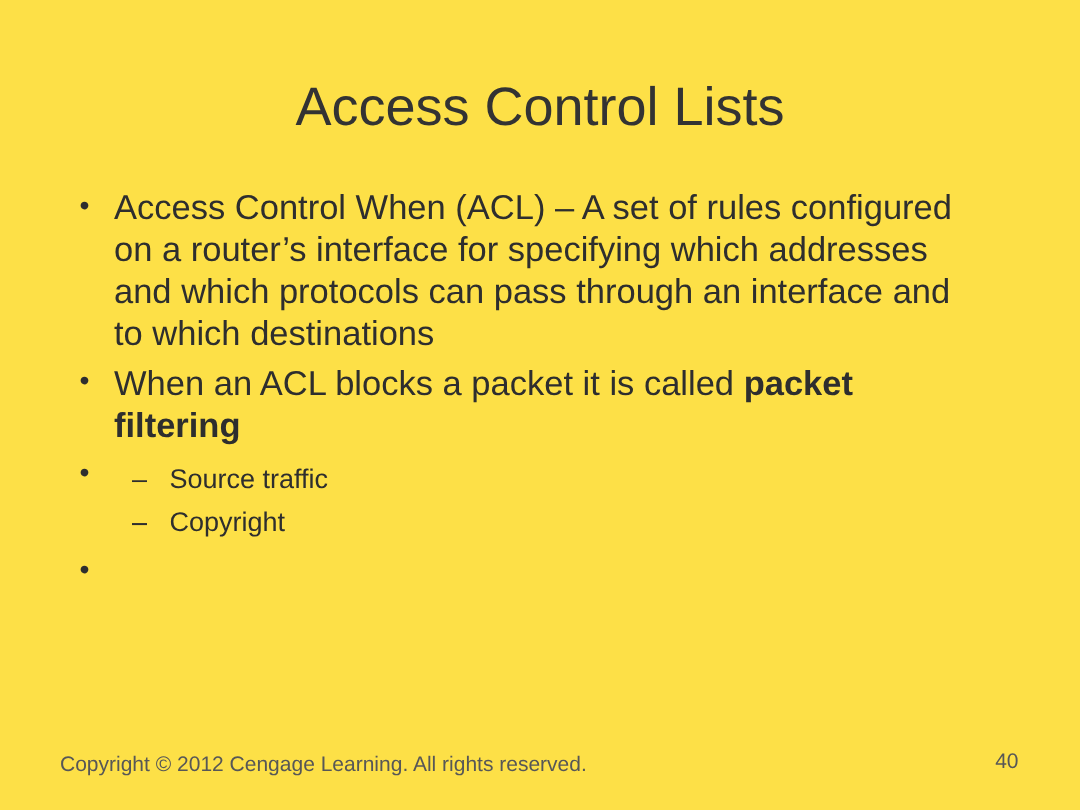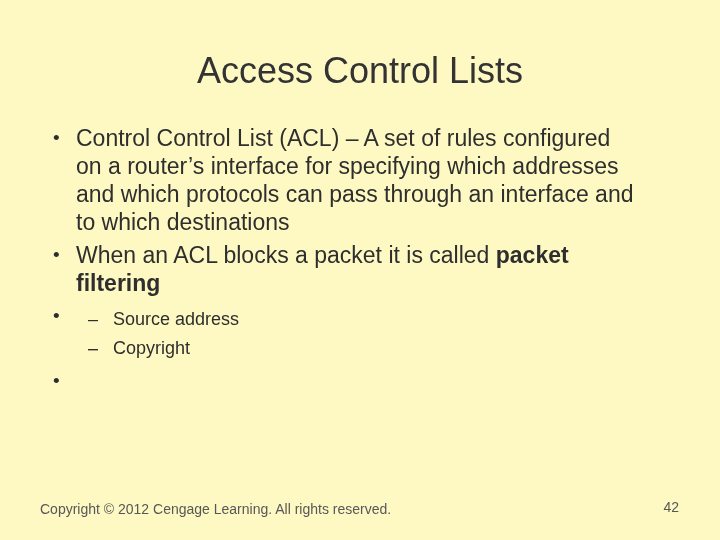--- a/index.html
+++ b/index.html
@@ -8,21 +8,21 @@
     width: 720px;
     height: 540px;
     background: #ffffff;
     font-family: "Liberation Sans", sans-serif;
     overflow: hidden;
   }
   .slide {
     position: relative;
     width: 720px;
     height: 540px;
-    background: #fef9c3;
+    background: #fde047;
   }
   .title {
     position: absolute;
     top: 50px;
     left: 0;
     width: 720px;
     text-align: center;
     font-size: 36px;
     line-height: 42px;
     color: #333333;
@@ -90,46 +90,46 @@
 </head>
 <body>
 
 <div class="slide">
 
   <div class="title">Access Control Lists</div>
 
   <div class="content">
 
     <div class="b1">
-      <span class="mk">•</span><span>Control Control List (ACL) – A set of rules configured on a router’s interface for specifying which addresses and which protocols can pass through an interface and to which destinations</span>
+      <span class="mk">•</span><span>Access Control When (ACL) – A set of rules configured on a router’s interface for specifying which addresses and which protocols can pass through an interface and to which destinations</span>
     </div>
 
     <div class="b1">
       <span class="mk">•</span><span>When an ACL blocks a packet it is called </span><b>packet filtering</b>
     </div>
 
     <div class="b1">
       <span class="mk">•</span>
     </div>
 
     <div class="subgroup">
       <div class="sub">
-        <span class="mk">–</span><span>Source address</span>
+        <span class="mk">–</span><span>Source traffic</span>
       </div>
       <div class="sub">
         <span class="mk">–</span>
       </div>
       <div class="sub">
         <span class="mk">–</span><span>Copyright</span>
       </div>
     </div>
 
     <div class="b1">
       <span class="mk">•</span>
     </div>
 
   </div>
 
   <div class="footer-copy">Copyright © 2012 Cengage Learning. All rights reserved.</div>
 
-  <div class="footer-page">42</div>
+  <div class="footer-page">40</div>
 
 </div>
 
 </body></html>

